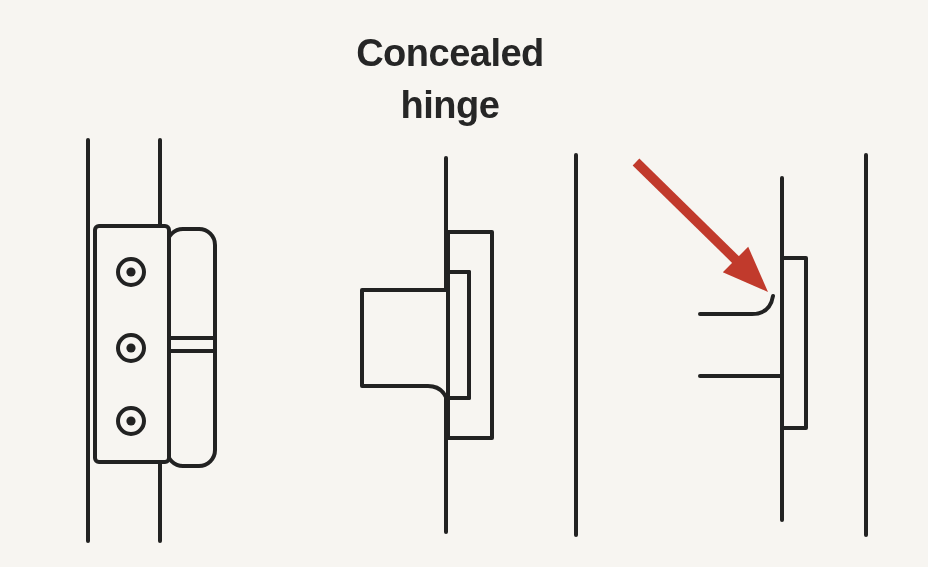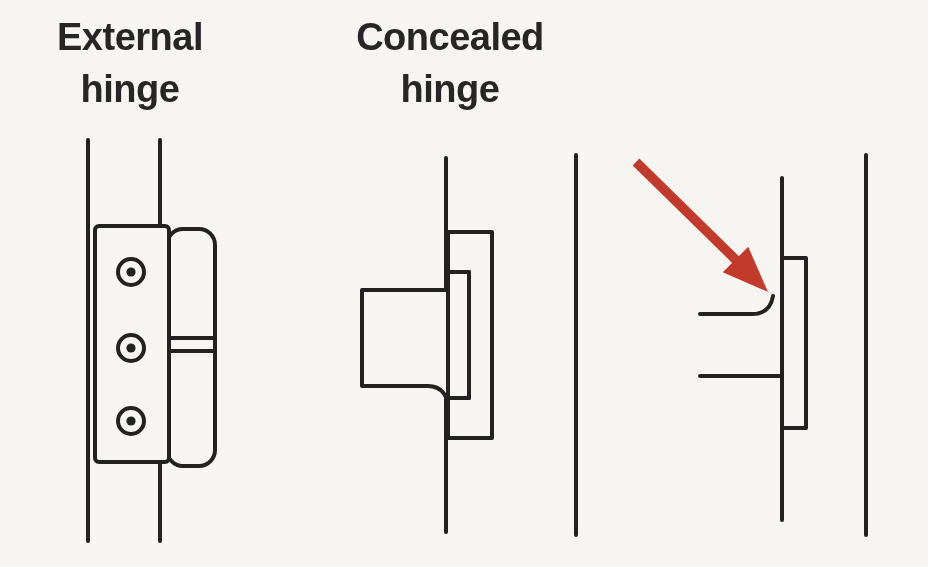--- a/index.html
+++ b/index.html
@@ -20,41 +20,40 @@
   .title{
     position:absolute;
     text-align:center;
     font-weight:800;
     font-size:38px;
     line-height:1.36;
     letter-spacing:-0.5px;
     color:var(--ink);
   }
   .t-external{left:20px;top:12px;width:220px;}
-  .t-concealed{left:320px;top:12px;width:260px;}
+  .t-concealed{left:320px;top:28px;width:260px;}
   .t-attacker{left:655px;top:60px;width:260px;}
   svg.scene{position:absolute;left:0;top:0;width:928px;height:567px;}
   .stroke{
     stroke:var(--line);
     stroke-width:4;
     fill:none;
     stroke-linecap:round;
     stroke-linejoin:round;
   }
   .fillbg{fill:var(--background);}
   .dot{fill:var(--line);stroke:none;}
   .arrow-shaft{stroke:var(--arrow);stroke-width:9.5;stroke-linecap:butt;fill:none;}
   .arrow-head{fill:var(--arrow);stroke:none;}
 </style>
 </head>
 <body>
 
 <div class="canvas">
 
-  <div class="title t-external">External hinge</div>
   <div class="title t-concealed">Concealed hinge</div>
 
   <svg class="scene" viewBox="0 0 928 567" aria-hidden="true">
 
     <g>
       <line class="stroke" x1="88" y1="140" x2="88" y2="541"></line>
       <line class="stroke" x1="160" y1="140" x2="160" y2="541"></line>
 
       <rect class="stroke fillbg" x="167" y="229" width="48" height="237" rx="16"></rect>
       <line class="stroke" x1="168" y1="338" x2="214" y2="338"></line>

